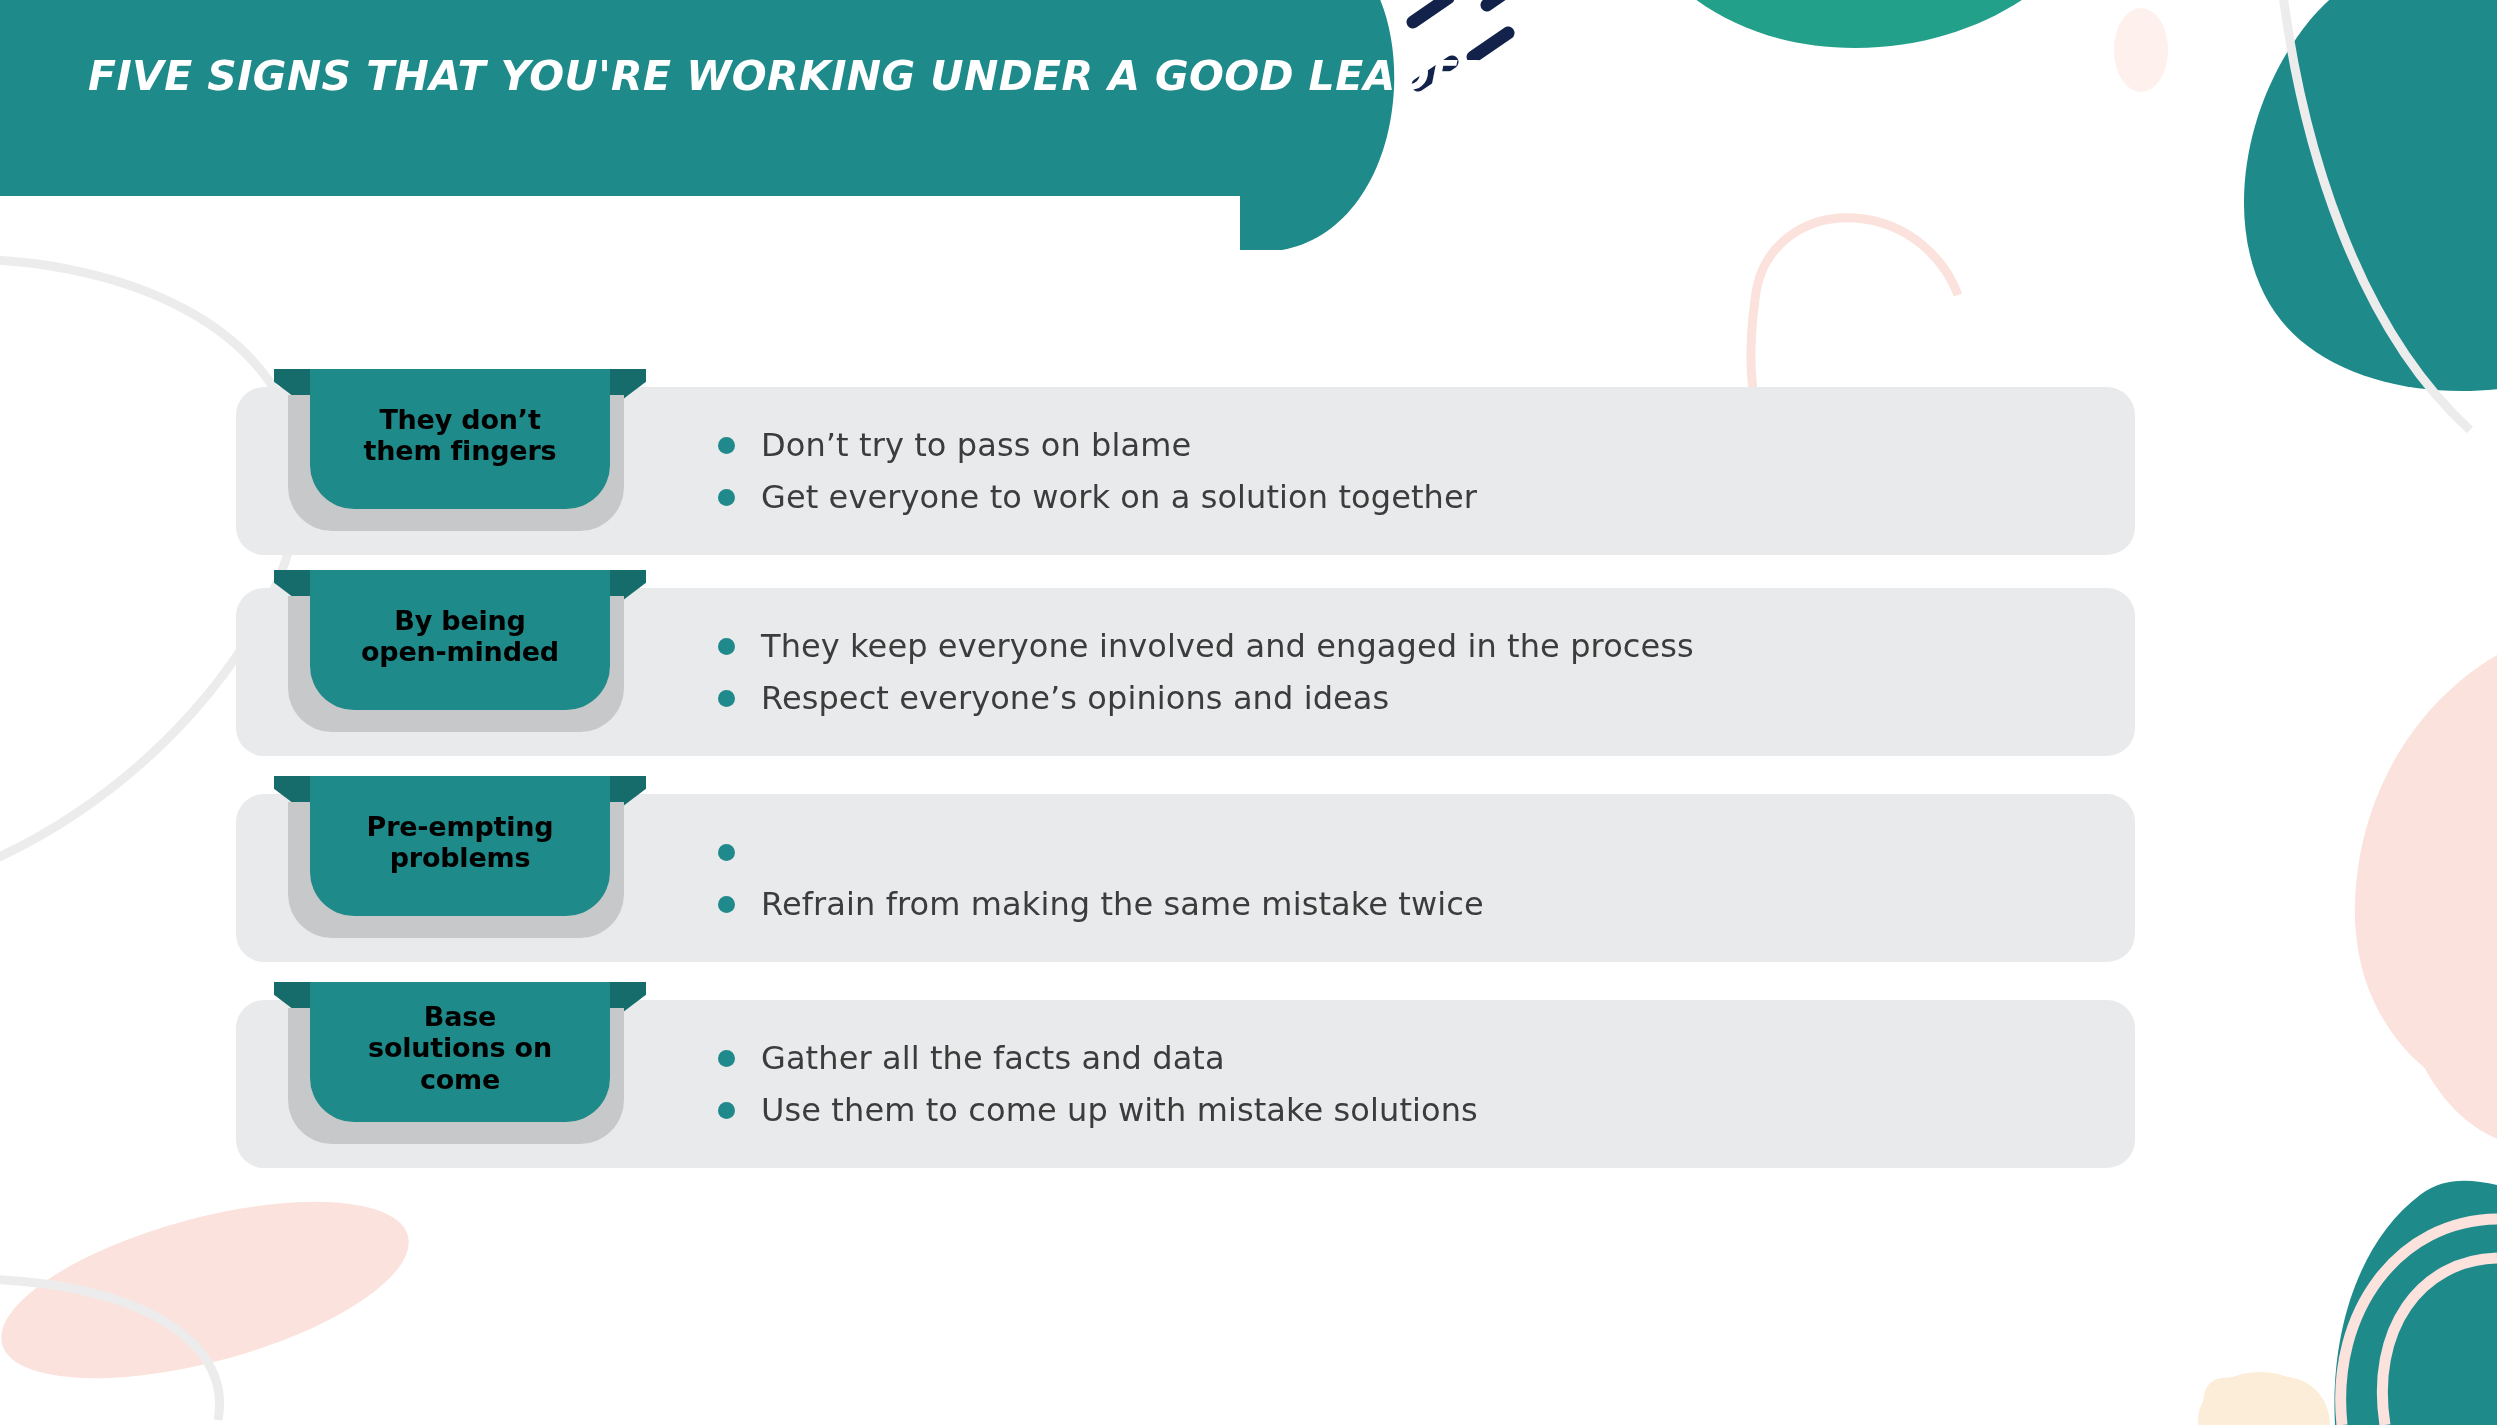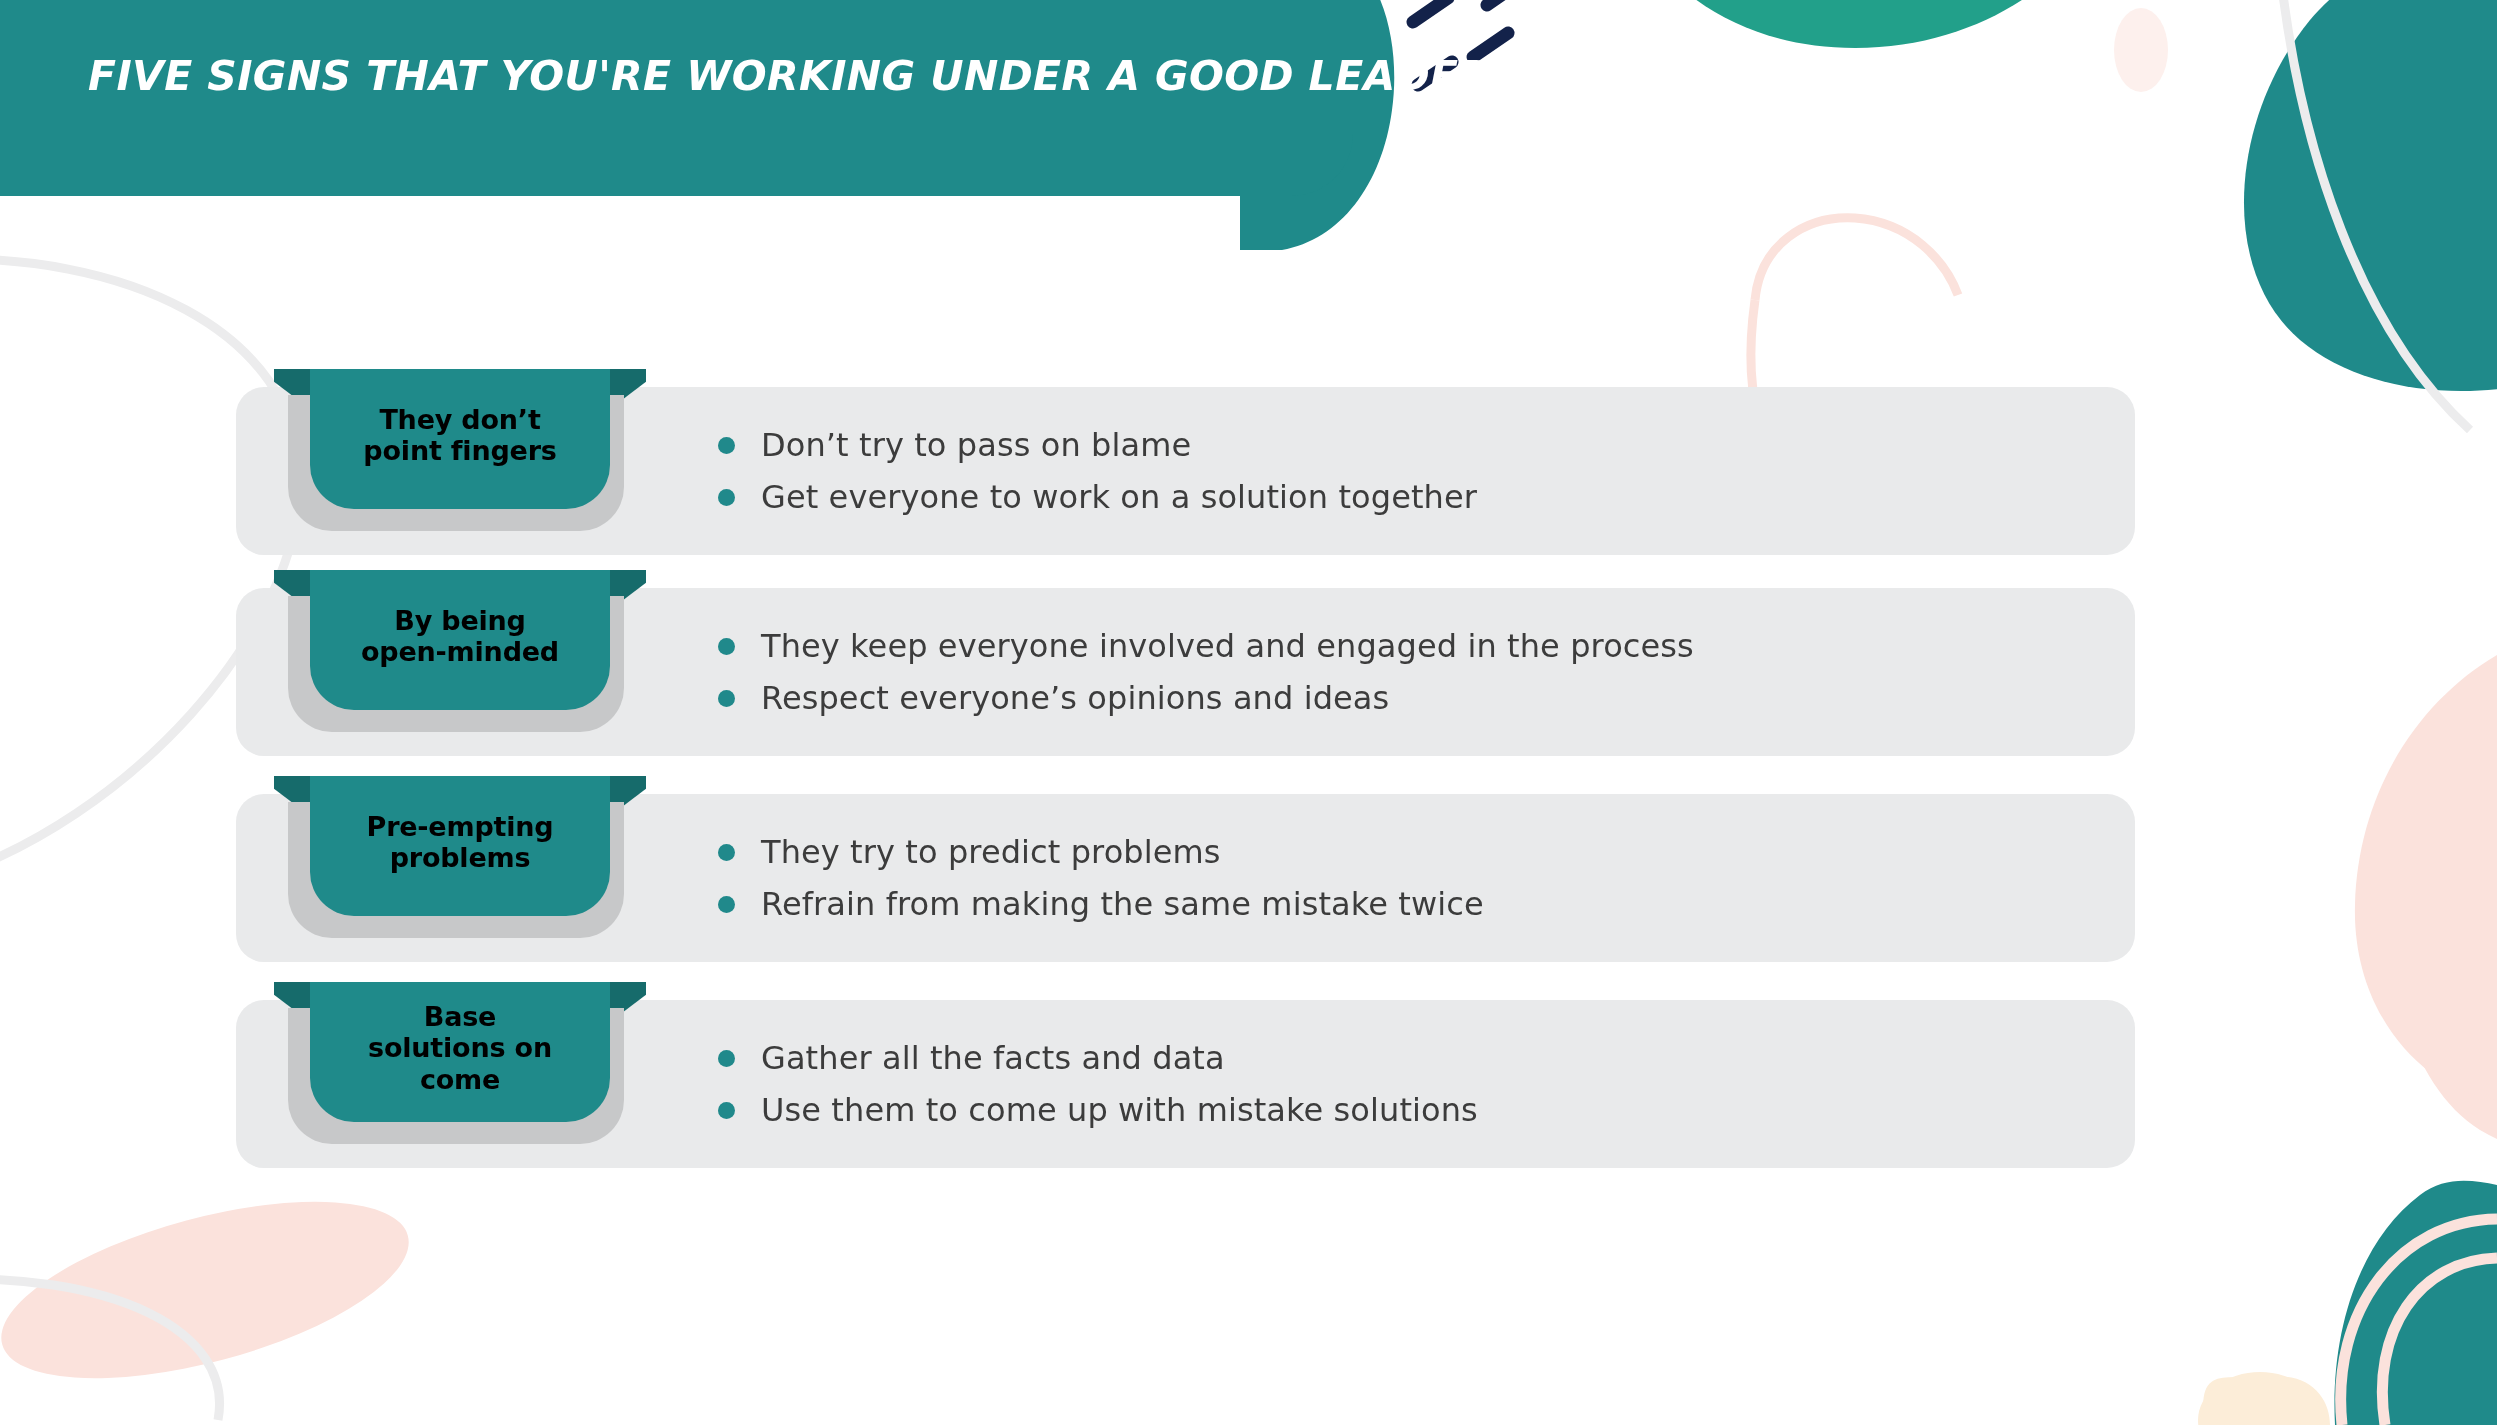--- a/index.html
+++ b/index.html
@@ -233,21 +233,21 @@
 
     <div class="row row-1">
       <div class="row-panel"></div>
       <div class="badge-wrap">
         <div class="badge-tail left"></div>
         <div class="badge-tail right"></div>
         <div class="badge-shadow"></div>
         <div class="badge-body">
           <div class="badge-label">
             <span>They don’t</span><br>
-            <span>point fingers</span>
+            <span>them fingers</span>
           </div>
         </div>
       </div>
       <div class="bullets">
         <div class="bullet-item">
           <span class="bullet-dot"></span>
           <span class="bullet-text">Don’t try to pass on blame</span>
         </div>
         <div class="bullet-item">
           <span class="bullet-dot"></span>
@@ -290,21 +290,20 @@
         <div class="badge-body">
           <div class="badge-label">
             <span>Pre-empting</span><br>
             <span>problems</span>
           </div>
         </div>
       </div>
       <div class="bullets">
         <div class="bullet-item">
           <span class="bullet-dot"></span>
-          <span class="bullet-text">They try to predict problems</span>
         </div>
         <div class="bullet-item">
           <span class="bullet-dot"></span>
           <span class="bullet-text">Refrain from making the same mistake twice</span>
         </div>
       </div>
     </div>
 
     <div class="row row-4">
       <div class="row-panel"></div>

